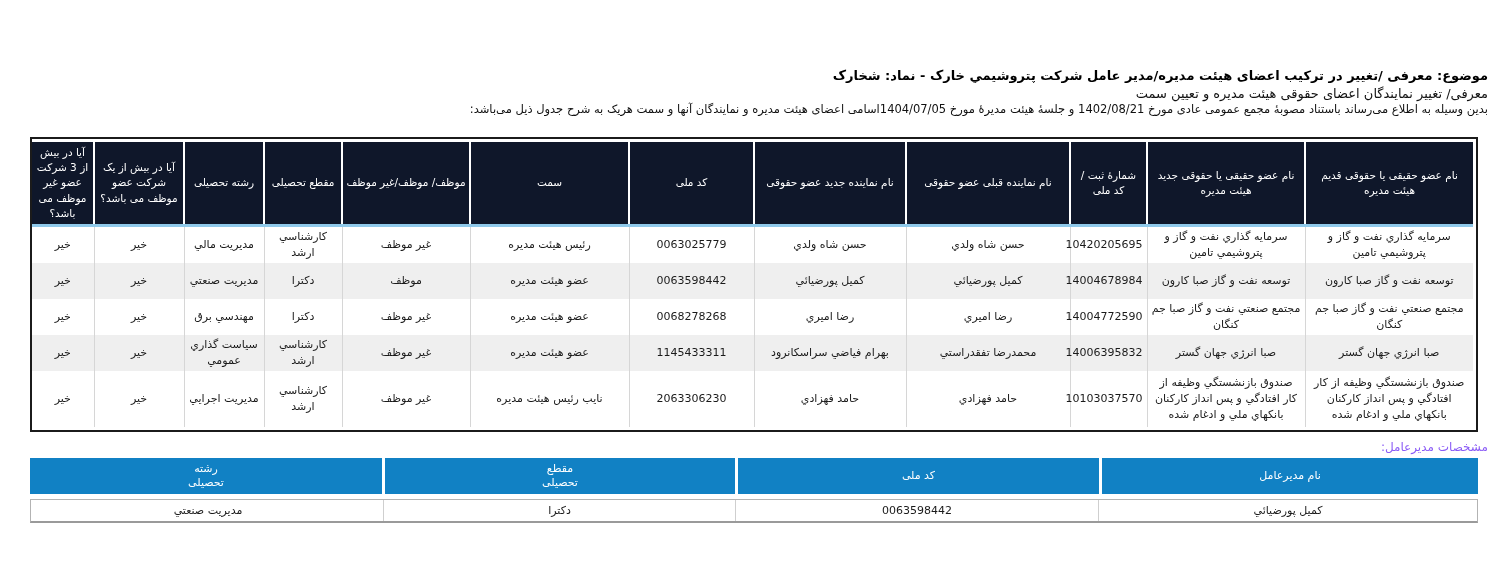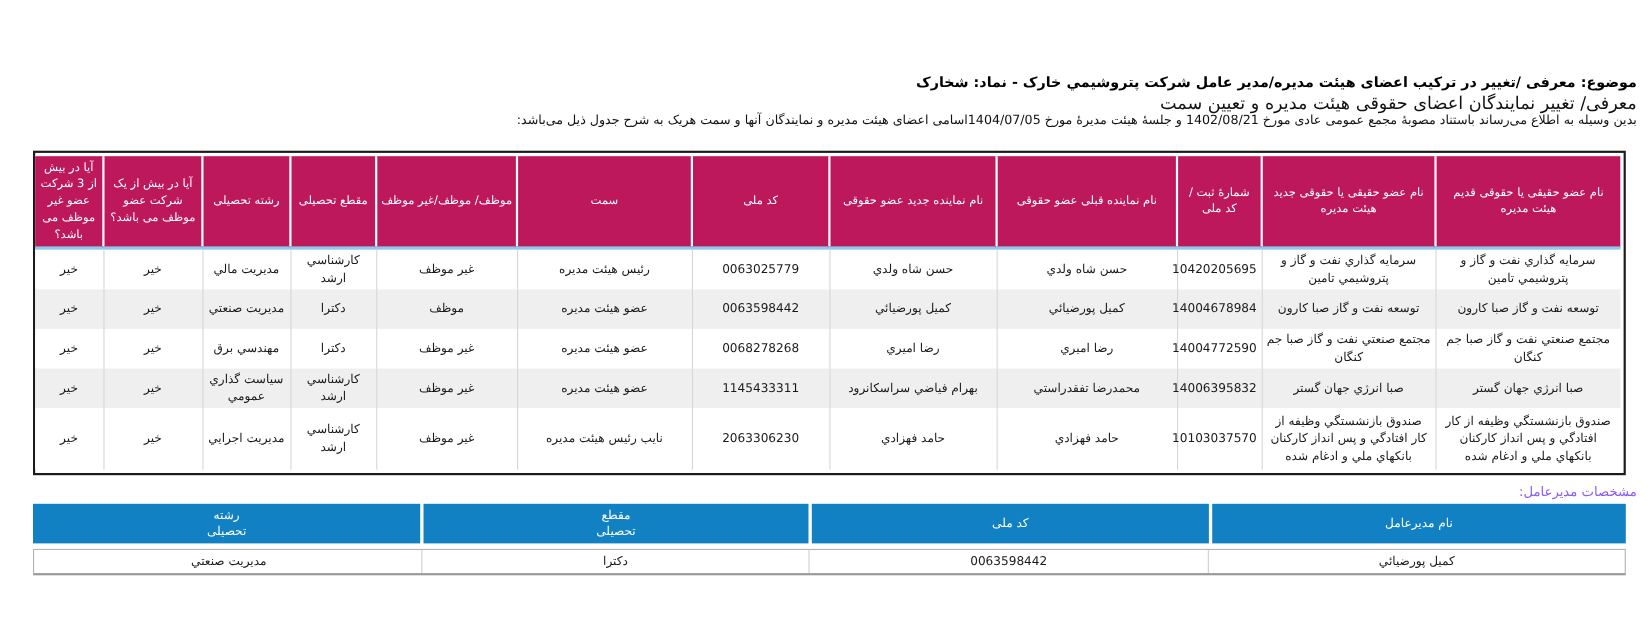--- a/index.html
+++ b/index.html
@@ -13,38 +13,38 @@
     overflow: hidden;
   }
 
   
   .doc-header {
     position: absolute; top: 52px; right: 12px; left: 12px;
     text-align: right;
     margin-top: 14px;
   }
   .doc-title { font-size: 13px; font-weight: bold; line-height: 20px; color: #000; }
-  .doc-sub   { font-size: 16px; line-height: 15px; color: #111; }
+  .doc-sub   { font-size: 13px; line-height: 15px; color: #111; }
   .doc-intro { font-size: 11.5px; line-height: 16px; color: #111; }
 
   
   .board-frame {
     position: absolute; top: 137px; left: 30px; width: 1448px;
     border: 2px solid #1b1b1b;
     padding: 3px;
     background: #fff;
   }
   table.board {
     width: 100%;
     border-collapse: collapse;
     table-layout: fixed;
   }
   table.board thead tr { height: 64px; }
   table.board th {
-    background: #be185d;
+    background: #0f172a;
     color: #ffffff;
     font-size: 10.5px;
     font-weight: normal;
     text-align: center;
     vertical-align: middle;
     padding: 3px 3px;
     line-height: 1.45;
     border-bottom: 3px solid #8FC9EA;
   }
   table.board th + th { border-right: 2px solid #ffffff; }

